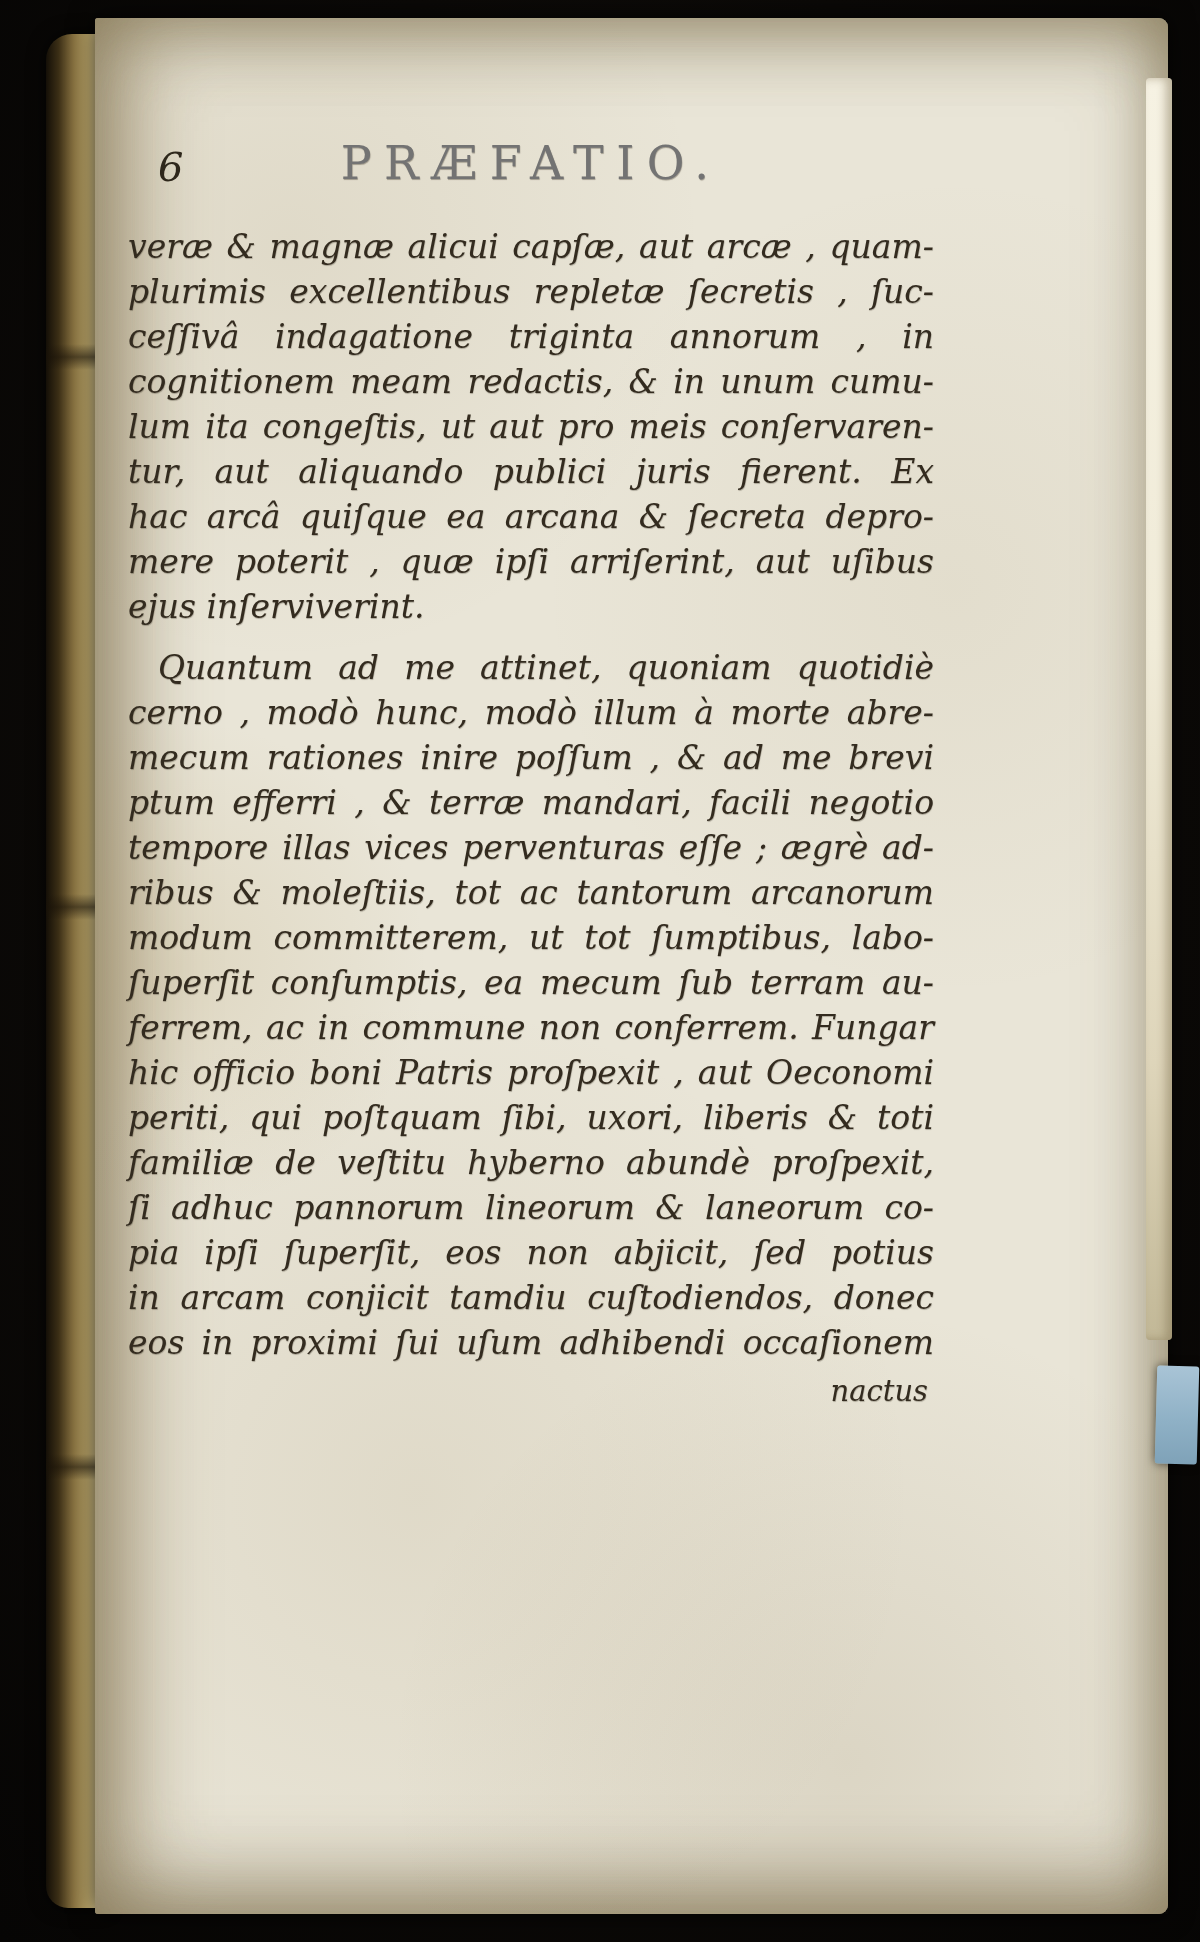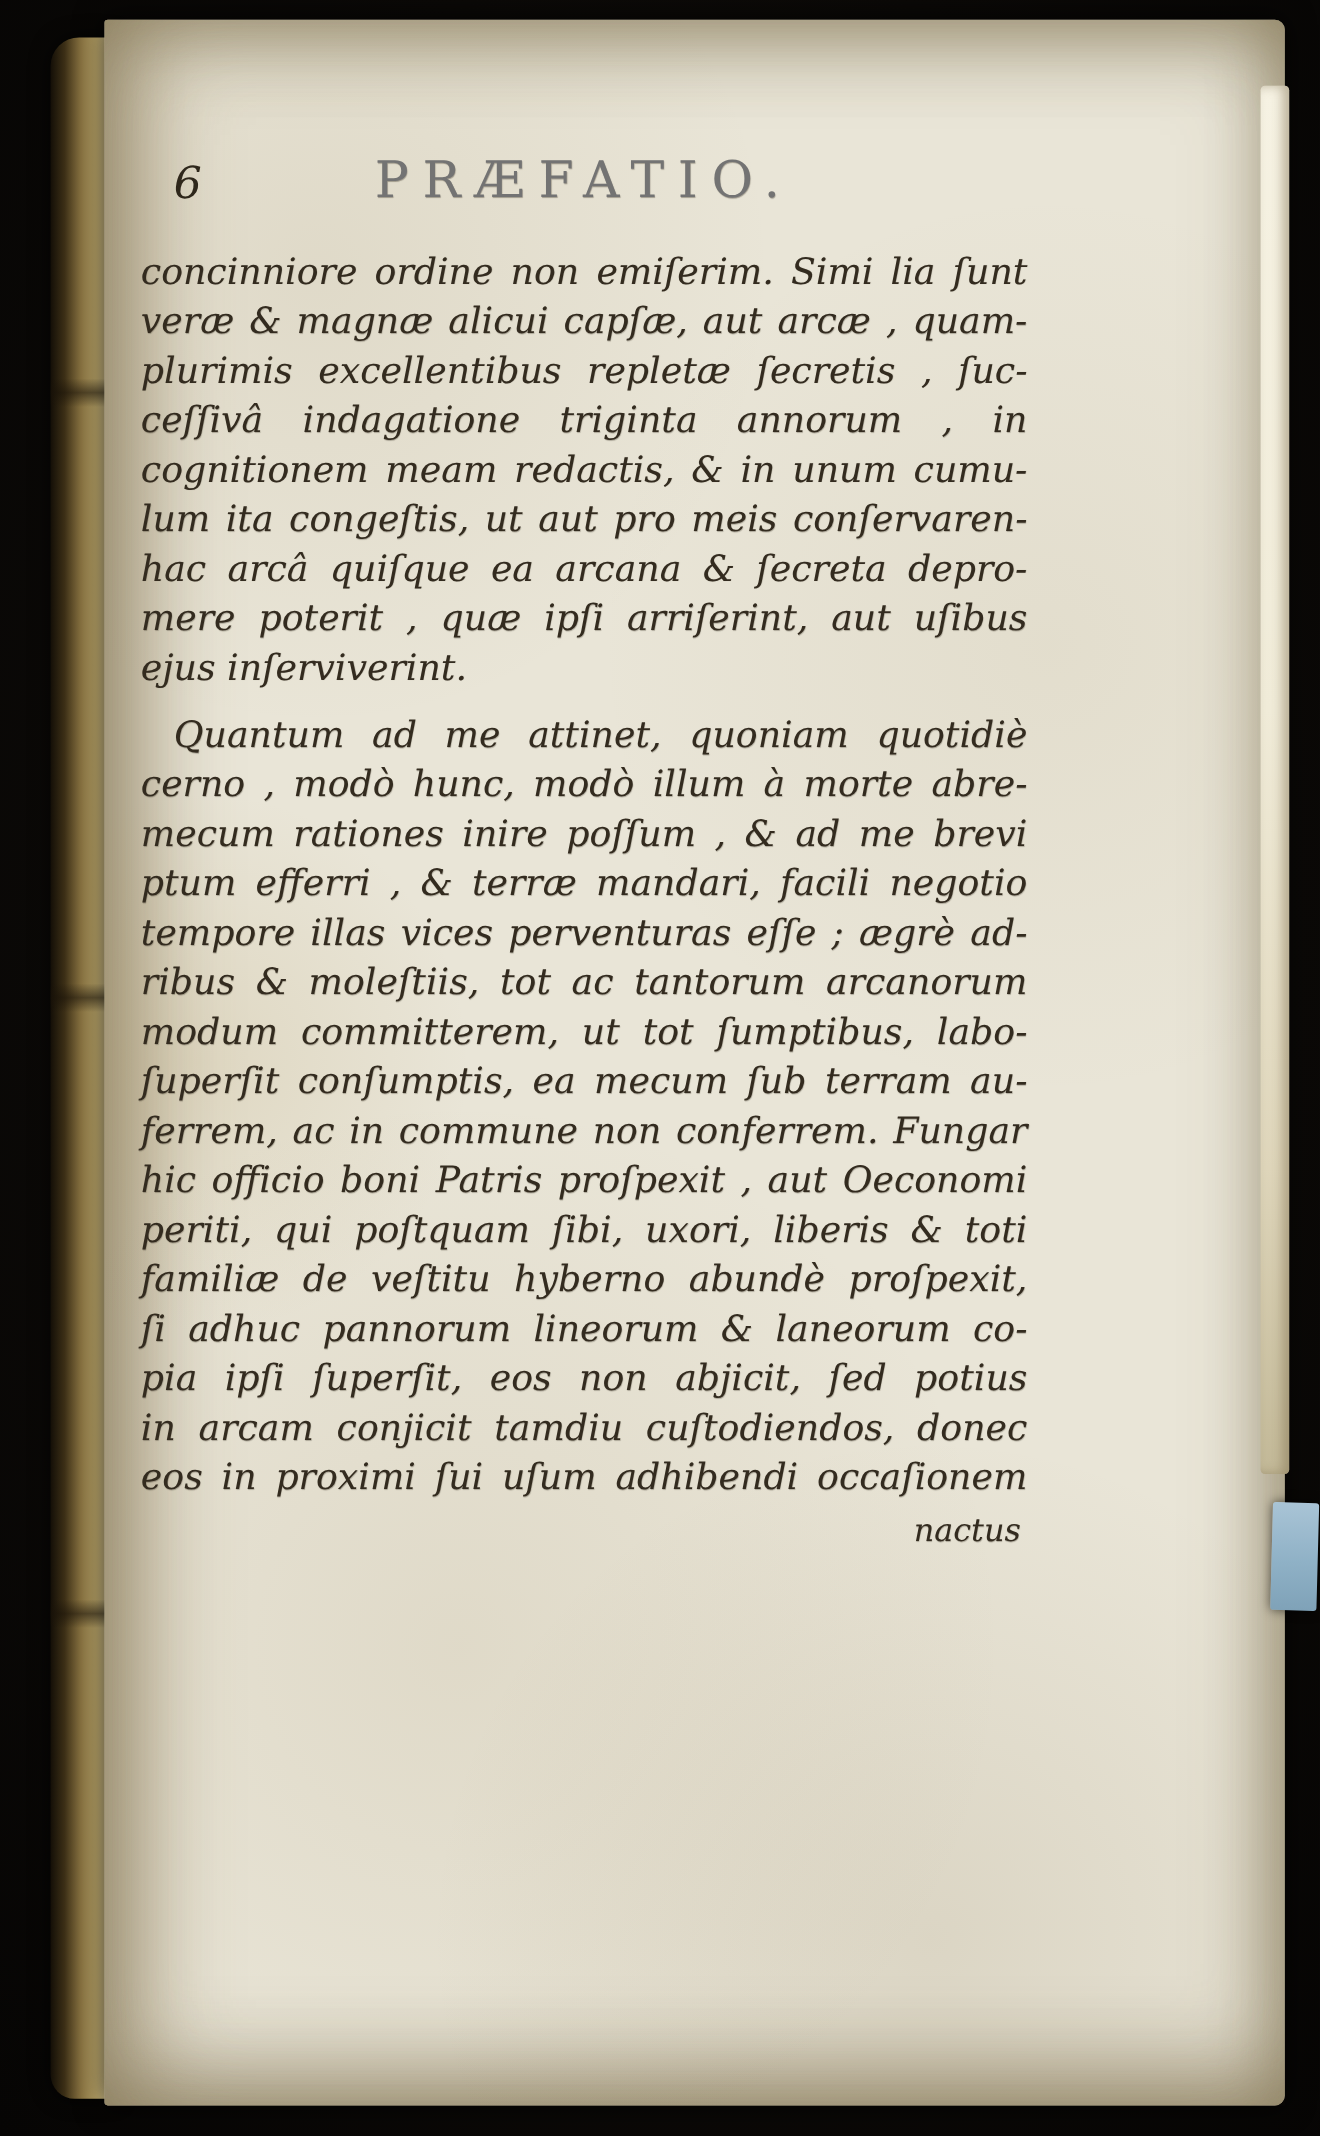--- a/index.html
+++ b/index.html
@@ -152,26 +152,26 @@
 
   <div class="page">
     <div class="text-block">
 
       <header class="page-header">
         <span class="page-number">6</span>
         <h1 class="page-title">PRÆFATIO.</h1>
       </header>
 
       <p class="para">
-        <span class="line">concinniore ordine non emiſerim. Simi lia ſunt</span>
         <span class="line">veræ &amp; magnæ alicui capſæ, aut arcæ , quam-</span>
         <span class="line">plurimis excellentibus repletæ ſecretis , ſuc-</span>
         <span class="line">ceſſivâ indagatione triginta annorum , in</span>
         <span class="line">cognitionem meam redactis, &amp; in unum cumu-</span>
         <span class="line">lum ita congeſtis, ut aut pro meis conſervaren-</span>
+        <span class="line">tur, aut aliquando publici juris fierent. Ex</span>
         <span class="line">hac arcâ quiſque ea arcana &amp; ſecreta depro-</span>
         <span class="line">mere poterit , quæ ipſi arriſerint, aut uſibus</span>
         <span class="line short">ejus inſerviverint.</span>
       </p>
 
       <p class="para indent-first">
         <span class="line">Quantum ad me attinet, quoniam quotidiè</span>
         <span class="line">cerno , modò hunc, modò illum à morte abre-</span>
         <span class="line">mecum rationes inire poſſum , &amp; ad me brevi</span>
         <span class="line">ptum efferri , &amp; terræ mandari, facili negotio</span>

